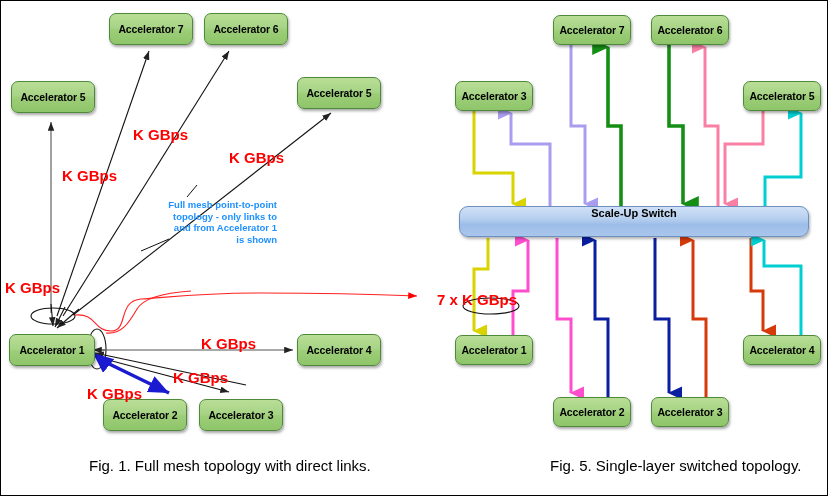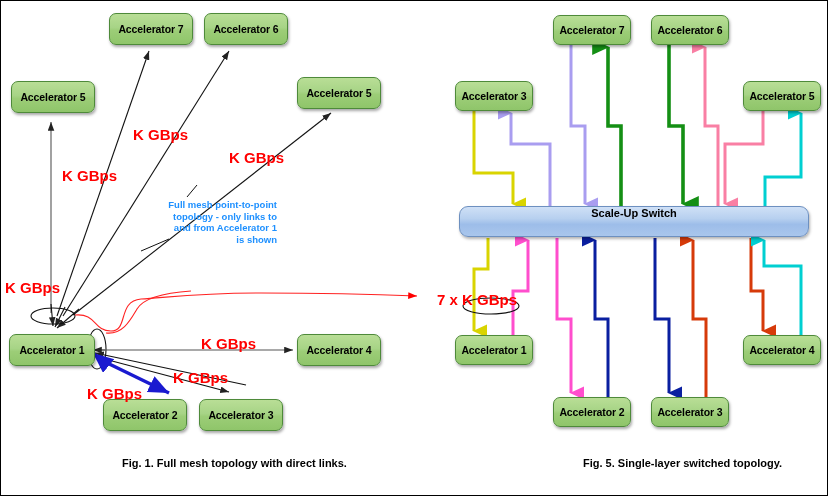--- a/index.html
+++ b/index.html
@@ -52,26 +52,25 @@
     position:absolute;
     font-size:9.5px;
     font-weight:bold;
     color:#1e90ff;
     text-align:center;
     line-height:11.5px;
     z-index:6;
   }
   .caption{
     position:absolute;
-    font-size:11px;
-    font-weight:bold;
+    font-size:15px;
+    font-weight:normal;
     color:#000000;
     white-space:nowrap;
     z-index:6;
-    margin-left:33px;
   }
 </style>
 </head>
 <body>
 
 <div id="canvas">
 
   <svg id="svg" viewBox="0 0 828 496" xmlns="http://www.w3.org/2000/svg">
     <defs>
       <marker id="ahBlack" markerWidth="9" markerHeight="9" refX="8" refY="3" orient="auto" markerUnits="strokeWidth">

